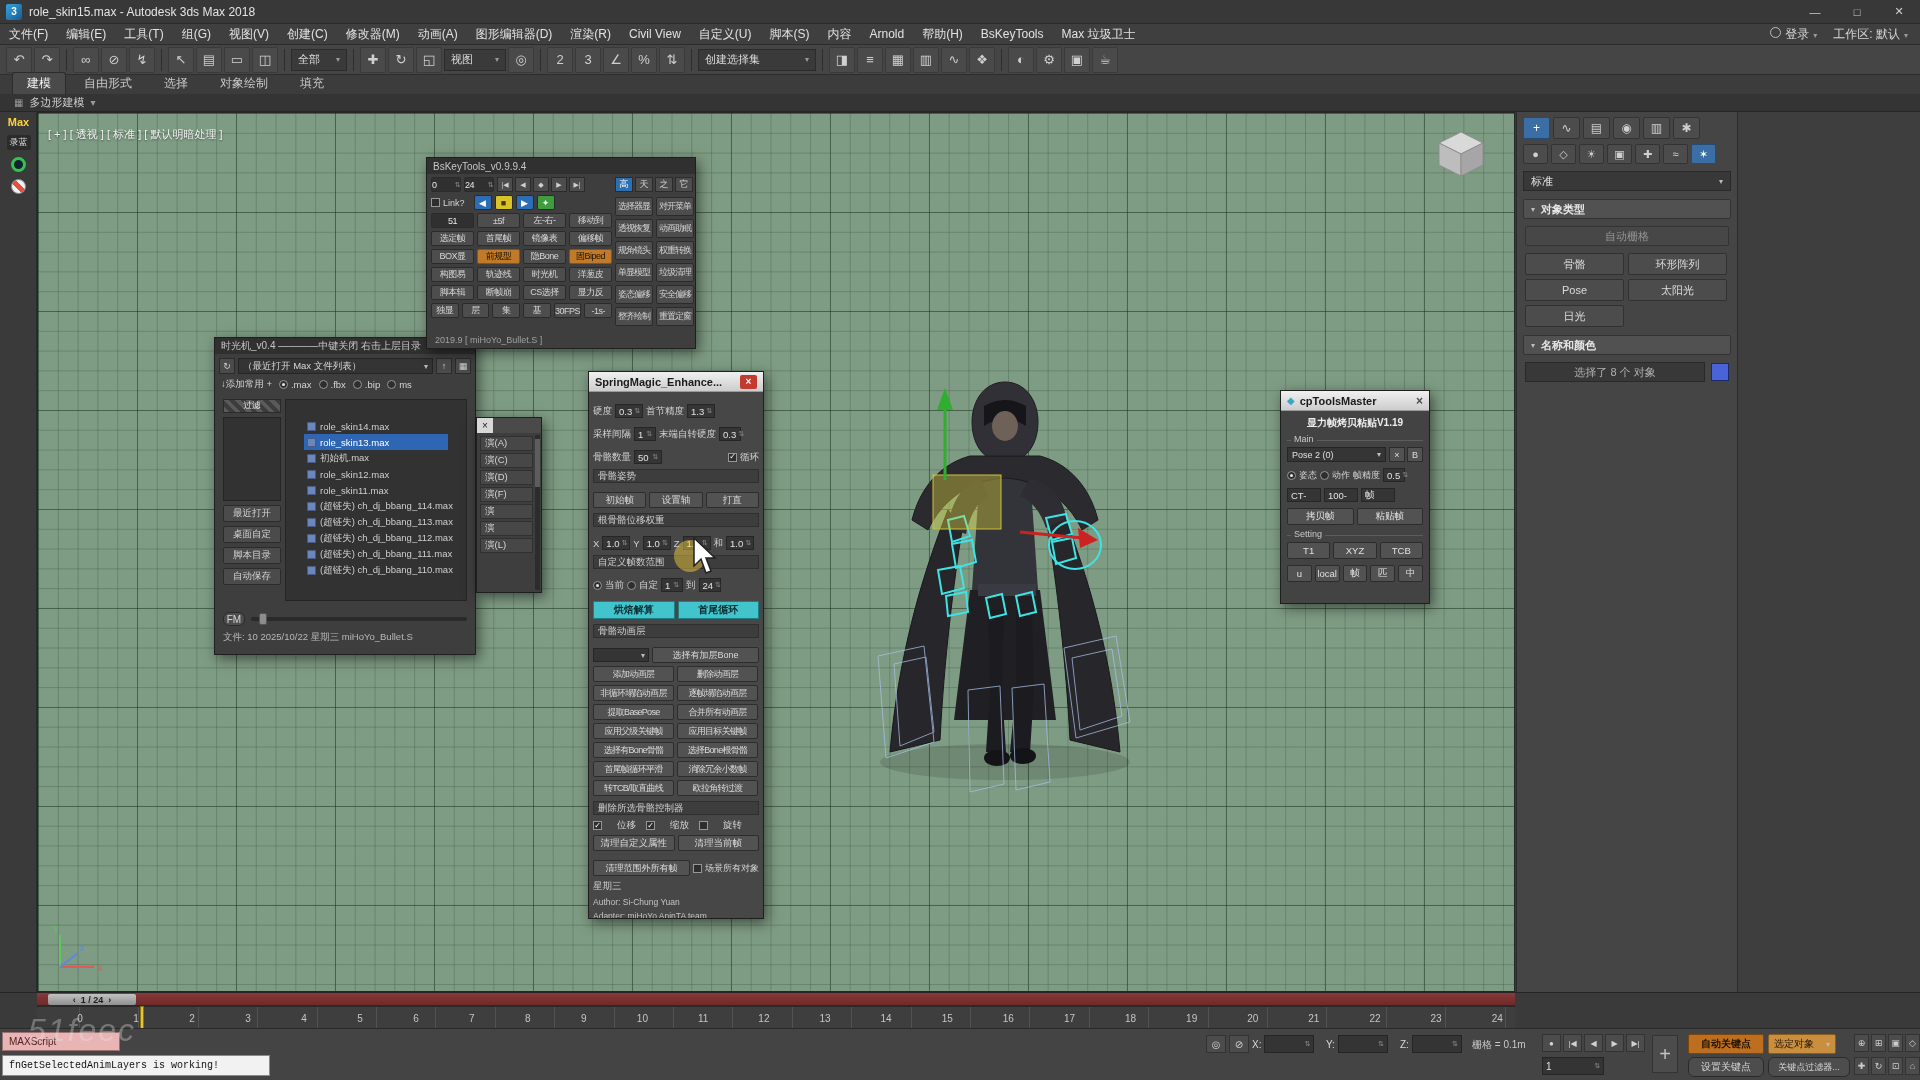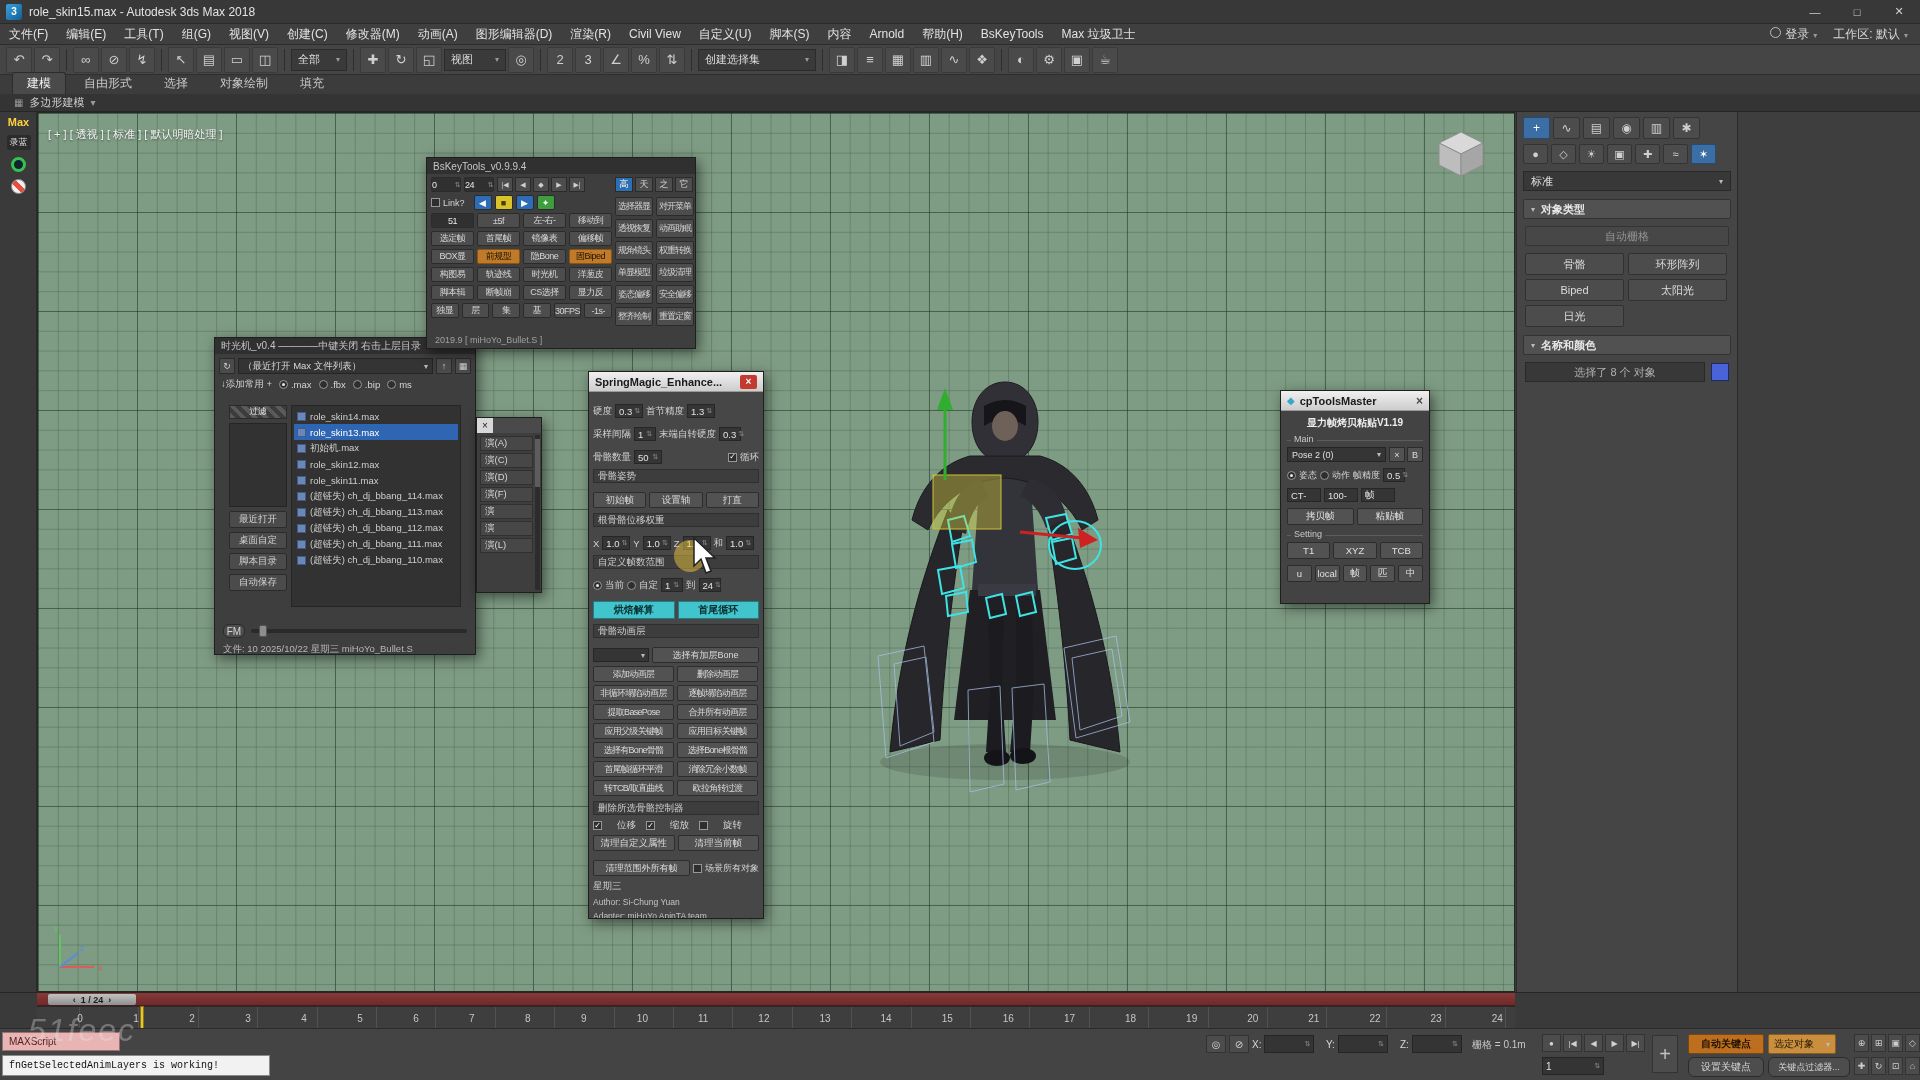--- a/index.html
+++ b/index.html
@@ -102,26 +102,26 @@
 .bk-rbtn{width:38px;height:19px;background:#4d4d4d;border:1px solid #2b2b2b;border-radius:2px;display:flex;align-items:center;justify-content:center;font-size:9px;letter-spacing:-1px;white-space:nowrap;color:#d2d2d2}
 #bk-footer{position:absolute;left:8px;bottom:3px;font-size:9px;color:#a0a0a0}
 
 
 #tm{left:214px;top:337px;width:262px;height:318px;z-index:20}
 #tm-row1{display:flex;gap:3px;padding:4px 4px 0;align-items:center}
 .icon-sq{width:16px;height:16px;background:#4b4b4b;border:1px solid #2b2b2b;display:flex;align-items:center;justify-content:center;font-size:9px;color:#cfcfcf}
 #tm-combo{flex:1;height:16px;background:#343434;border:1px solid #252525;display:flex;align-items:center;justify-content:space-between;padding:0 4px;font-size:9.5px;color:#d8d8d8}
 #tm-row2{display:flex;align-items:center;gap:7px;padding:4px 6px 0;font-size:9.5px}
 .tm-radio{display:flex;align-items:center;gap:3px}
-#tm-main{position:relative;height:202px;margin:14px}
+#tm-main{position:relative;height:202px;margin:8px}
 #tm-side{position:absolute;left:0;top:0;width:58px;display:flex;flex-direction:column;gap:4px}
 #tm-filter{height:14px;background:repeating-linear-gradient(45deg,#5a5a5a 0 4px,#3c3c3c 4px 8px);border:1px solid #2a2a2a;display:flex;align-items:center;justify-content:center;font-size:8.5px;color:#eee}
 #tm-box{height:84px;background:#323232;border:1px solid #252525}
 .tm-sbtn{height:17px;background:#4b4b4b;border:1px solid #2b2b2b;border-radius:2px;display:flex;align-items:center;justify-content:center;font-size:9.5px;color:#d4d4d4}
-#tm-files{position:absolute;left:62px;top:0;right:0;bottom:0;background:#323232;border:1px solid #252525;display:flex;flex-direction:column;padding:2px;overflow:hidden}
+#tm-files{position:absolute;left:62px;top:0;right:0;bottom:0;background:#323232;border:1px solid #252525;display:flex;flex-direction:column;padding:18px;overflow:hidden}
 .tm-file{display:flex;align-items:center;gap:4px;height:16px;padding:0 3px;font-size:9.5px;color:#cfcfcf;white-space:nowrap}
 .tm-file.selected{background:#2f66b3;color:#fff}
 .fic{width:9px;height:9px;background:#6b86b8;border:1px solid #46598a;flex:0 0 auto}
 #tm-slider{display:flex;align-items:center;gap:6px;padding:3px 8px 0}
 #tm-fm{width:22px;height:14px}
 #tm-track{flex:1;height:4px;background:#2a2a2a;border-radius:2px;position:relative}
 #tm-handle{position:absolute;left:8px;top:-4px;width:8px;height:12px;background:#8d8d8d;border:1px solid #555;border-radius:2px}
 #tm-footer{padding:5px 8px;font-size:9.5px;color:#b8b8b8;white-space:nowrap}
 
 
@@ -414,21 +414,21 @@
       <span class="tri">▾</span>
     </div>
     <div class="rollout">
       <span class="tri">▾</span>
       <span>对象类型</span>
     </div>
     <div class="autogrid">自动栅格</div>
     <div id="cp-objbtns">
         <div class="cp-btn">骨骼</div>
         <div class="cp-btn">环形阵列</div>
-        <div class="cp-btn">Biped</div>
+        <div class="cp-btn">Pose</div>
         <div class="cp-btn">太阳光</div>
         <div class="cp-btn">日光</div>
       </div>
     <div class="rollout">
       <span class="tri">▾</span>
       <span>名称和颜色</span>
     </div>
     <div class="name-row">
       <div class="name-field">选择了 8 个 对象</div>
       <div class="swatch"></div>

